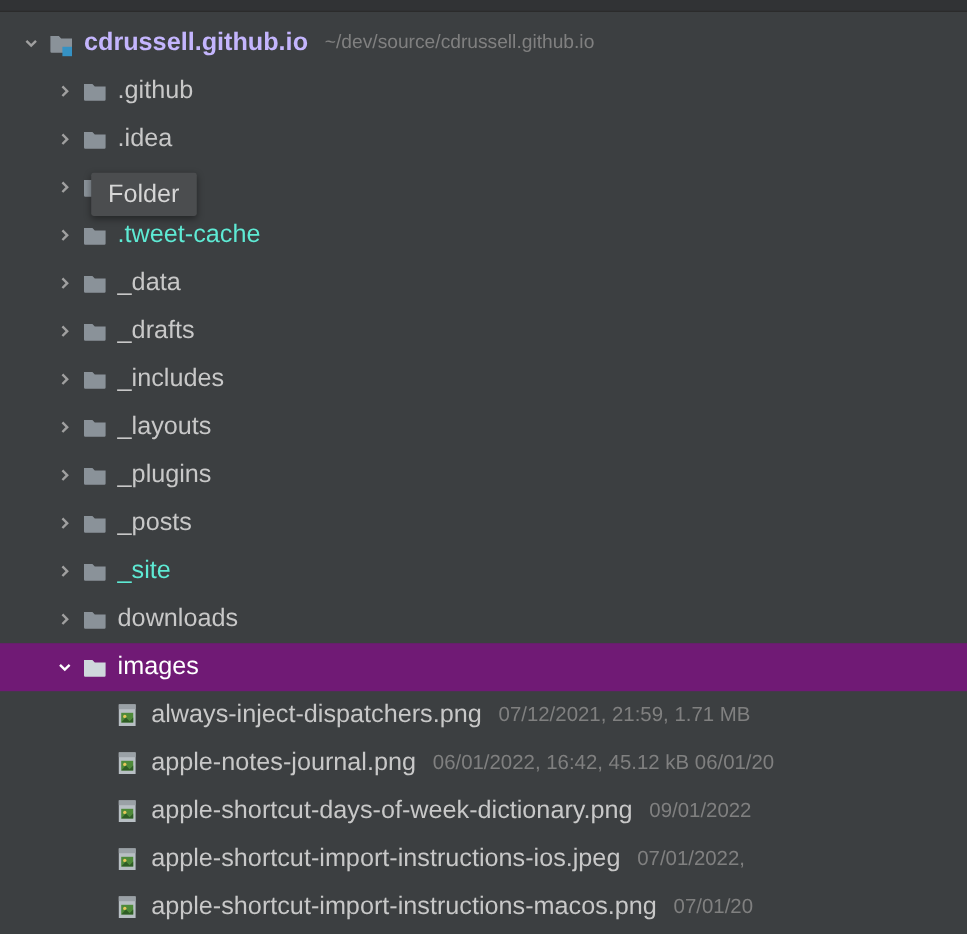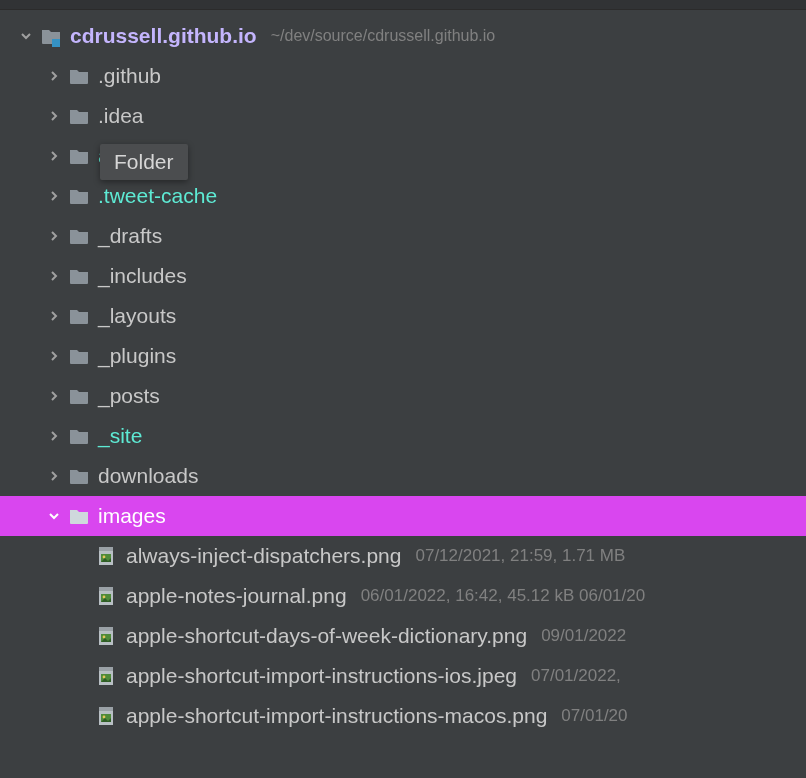--- a/index.html
+++ b/index.html
@@ -22,21 +22,21 @@
     padding-top: 6px;
   }
   .row {
     display: flex;
     align-items: center;
     height: 40px;
     white-space: nowrap;
     cursor: pointer;
   }
   .row.selected {
-    background: #d946ef;
+    background: #701a75;
     color: #ffffff;
   }
   .row.selected .name { color: #ffffff; }
   .row.selected .chev path { stroke: #ffffff; }
   .row.selected .folder-icon svg path { fill: #cfd8dc; }
   .indent { display: inline-block; height: 1px; flex: 0 0 auto; }
   .chev {
     width: 20px;
     height: 20px;
     display: inline-flex;
@@ -170,20 +170,34 @@
         <span class="chev">
           <svg viewBox="0 0 12 12">
             <path d="M4 2 L8 6 L4 10" fill="none" stroke="#a0a0a0" stroke-width="2"></path>
           </svg>
         </span>
         <span class="folder-icon">
           <svg viewBox="0 0 22 22">
             <path d="M2 5 h7 l2 2 h9 v11 a1 1 0 0 1 -1 1 H3 a1 1 0 0 1 -1 -1 Z" fill="#8a9299"></path>
           </svg>
         </span>
+        <span class="name">_data</span>
+      </div>
+      <div class="row">
+        <span class="indent" style="width:44px"></span>
+        <span class="chev">
+          <svg viewBox="0 0 12 12">
+            <path d="M4 2 L8 6 L4 10" fill="none" stroke="#a0a0a0" stroke-width="2"></path>
+          </svg>
+        </span>
+        <span class="folder-icon">
+          <svg viewBox="0 0 22 22">
+            <path d="M2 5 h7 l2 2 h9 v11 a1 1 0 0 1 -1 1 H3 a1 1 0 0 1 -1 -1 Z" fill="#8a9299"></path>
+          </svg>
+        </span>
         <span class="name">_drafts</span>
       </div>
       <div class="row">
         <span class="indent" style="width:44px"></span>
         <span class="chev">
           <svg viewBox="0 0 12 12">
             <path d="M4 2 L8 6 L4 10" fill="none" stroke="#a0a0a0" stroke-width="2"></path>
           </svg>
         </span>
         <span class="folder-icon">
@@ -373,15 +387,15 @@
             <path d="M5 17 L9 13 L12 16 L15 13 V17 Z" fill="#2f5d26"></path>
           </svg>
         </span>
         <span class="name">apple-shortcut-import-instructions-macos.png</span>
         <span class="meta">07/01/20</span>
       </div>
     </div>
 
 </div>
 
-<div class="tooltip" id="tooltip" style="left: 100px; top: 144px;">
+<div class="tooltip" id="tooltip" style="left: 76px; top: 144px;">
   <span>Folder</span>
 </div>
 
 </body></html>

